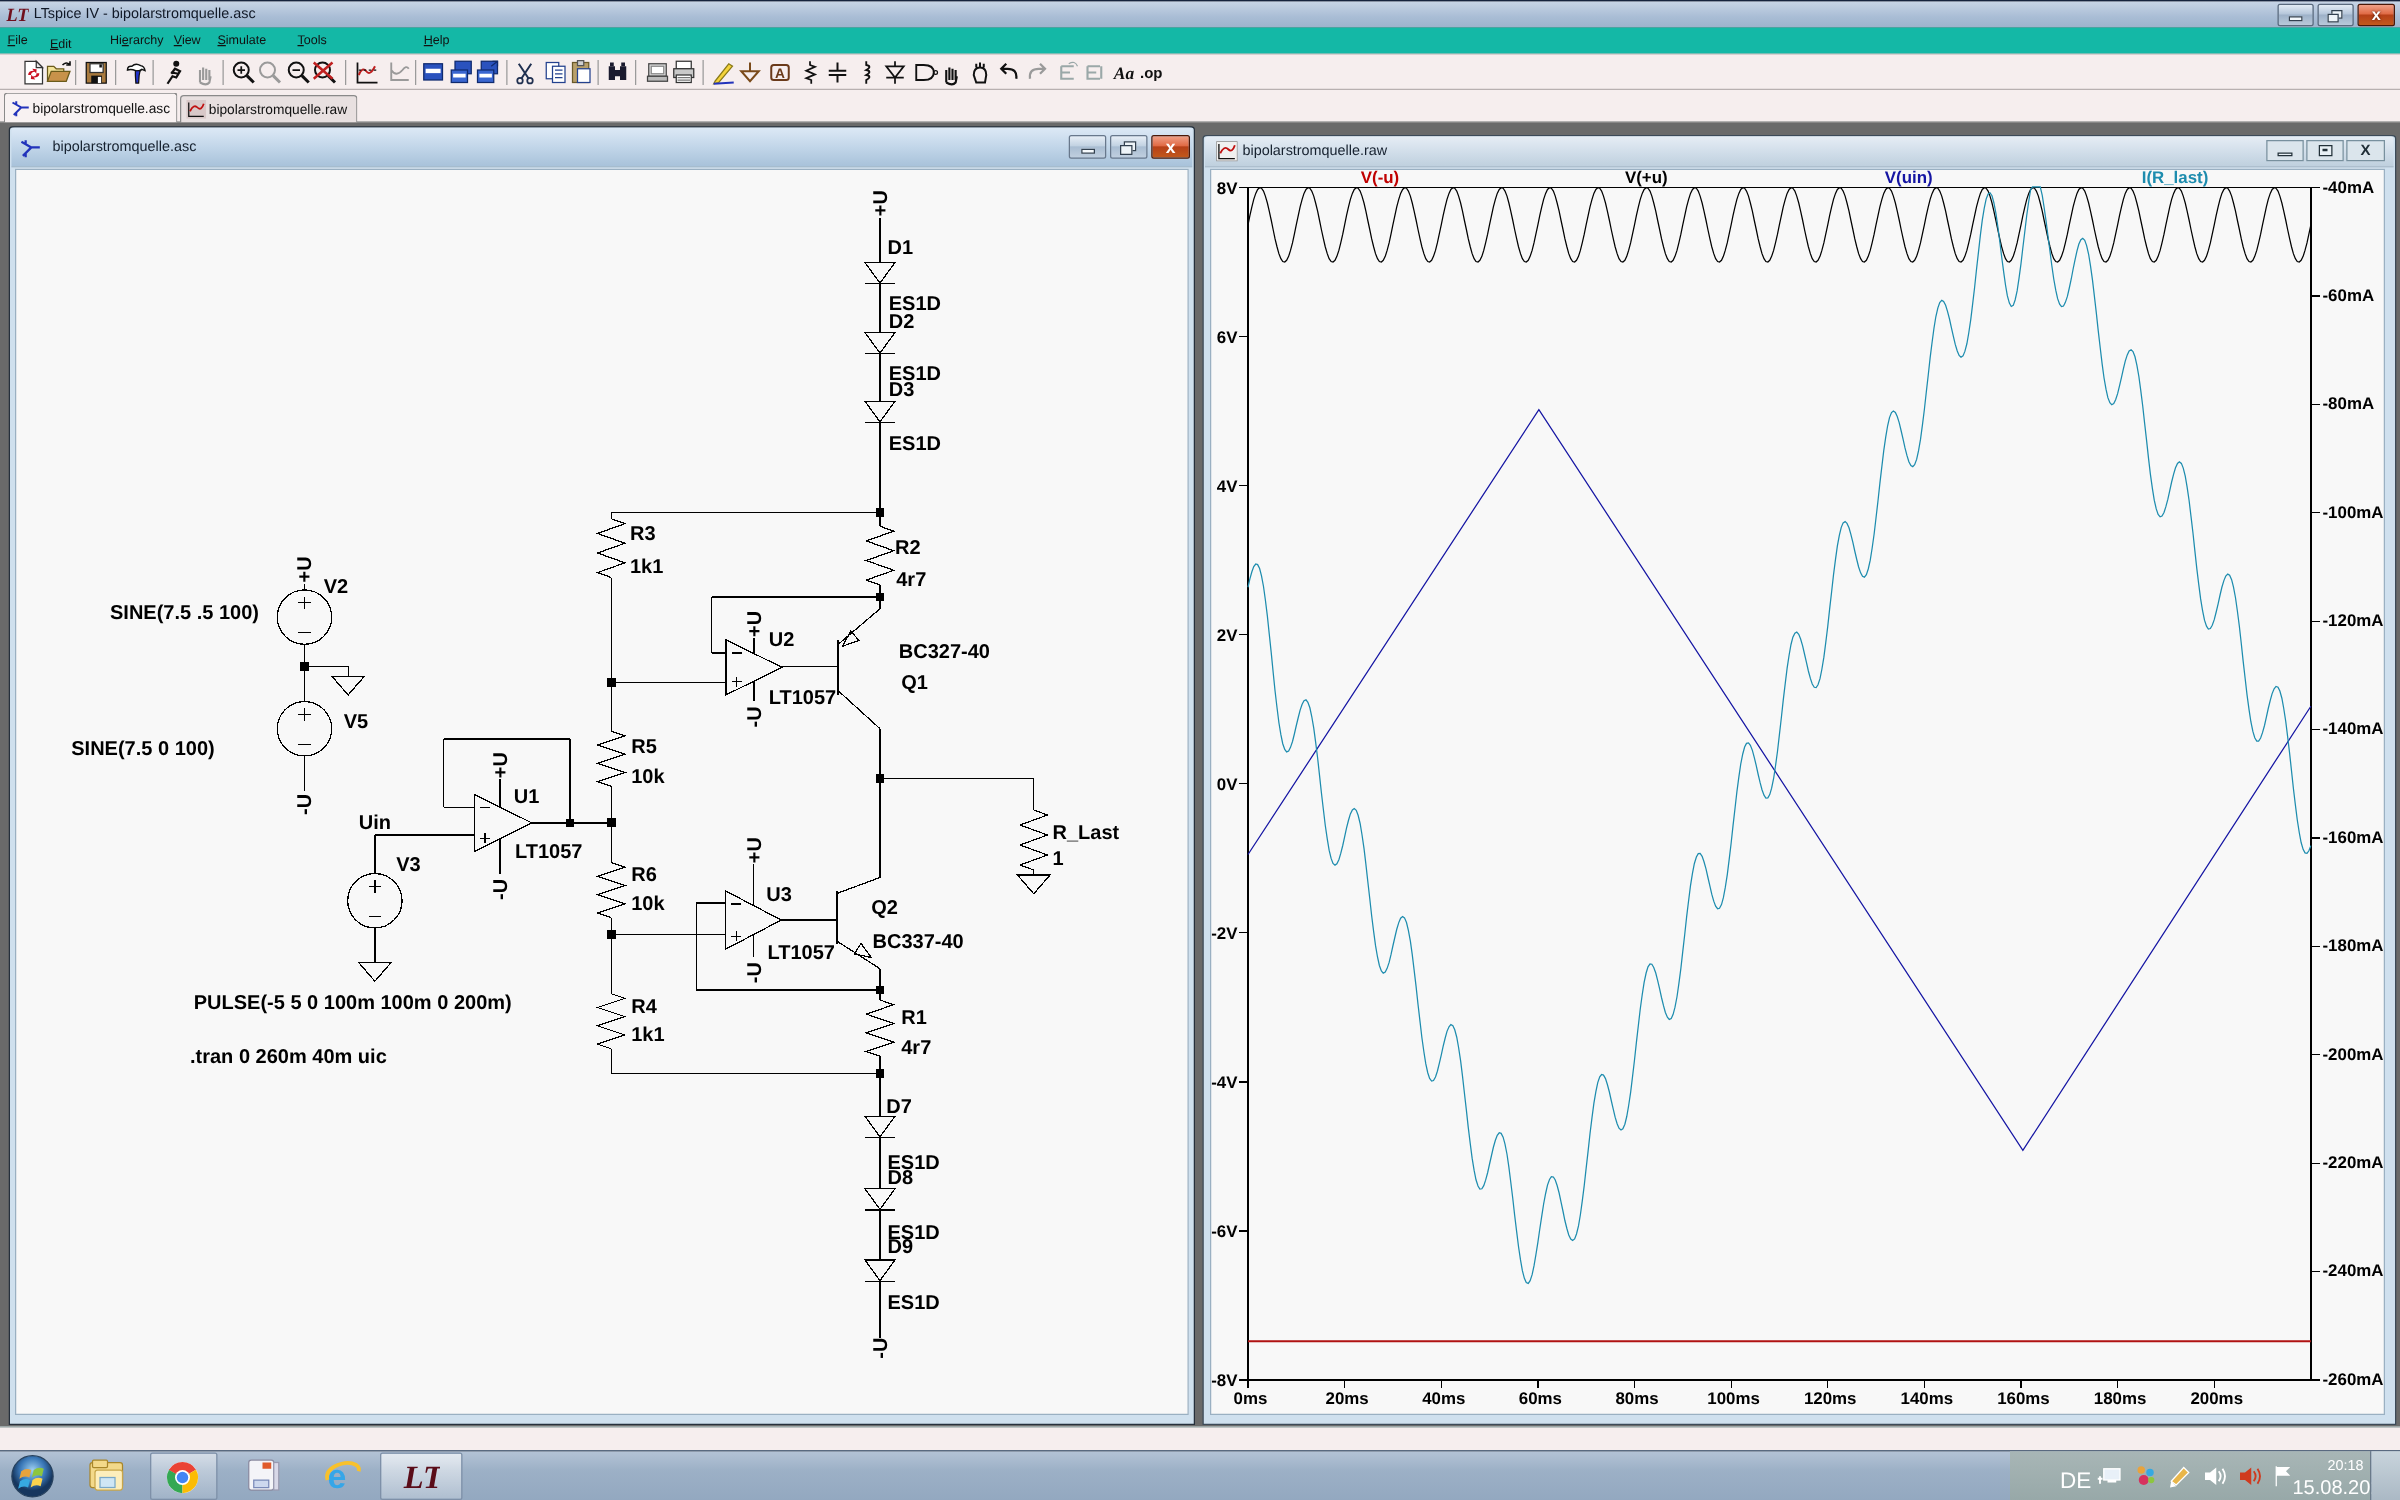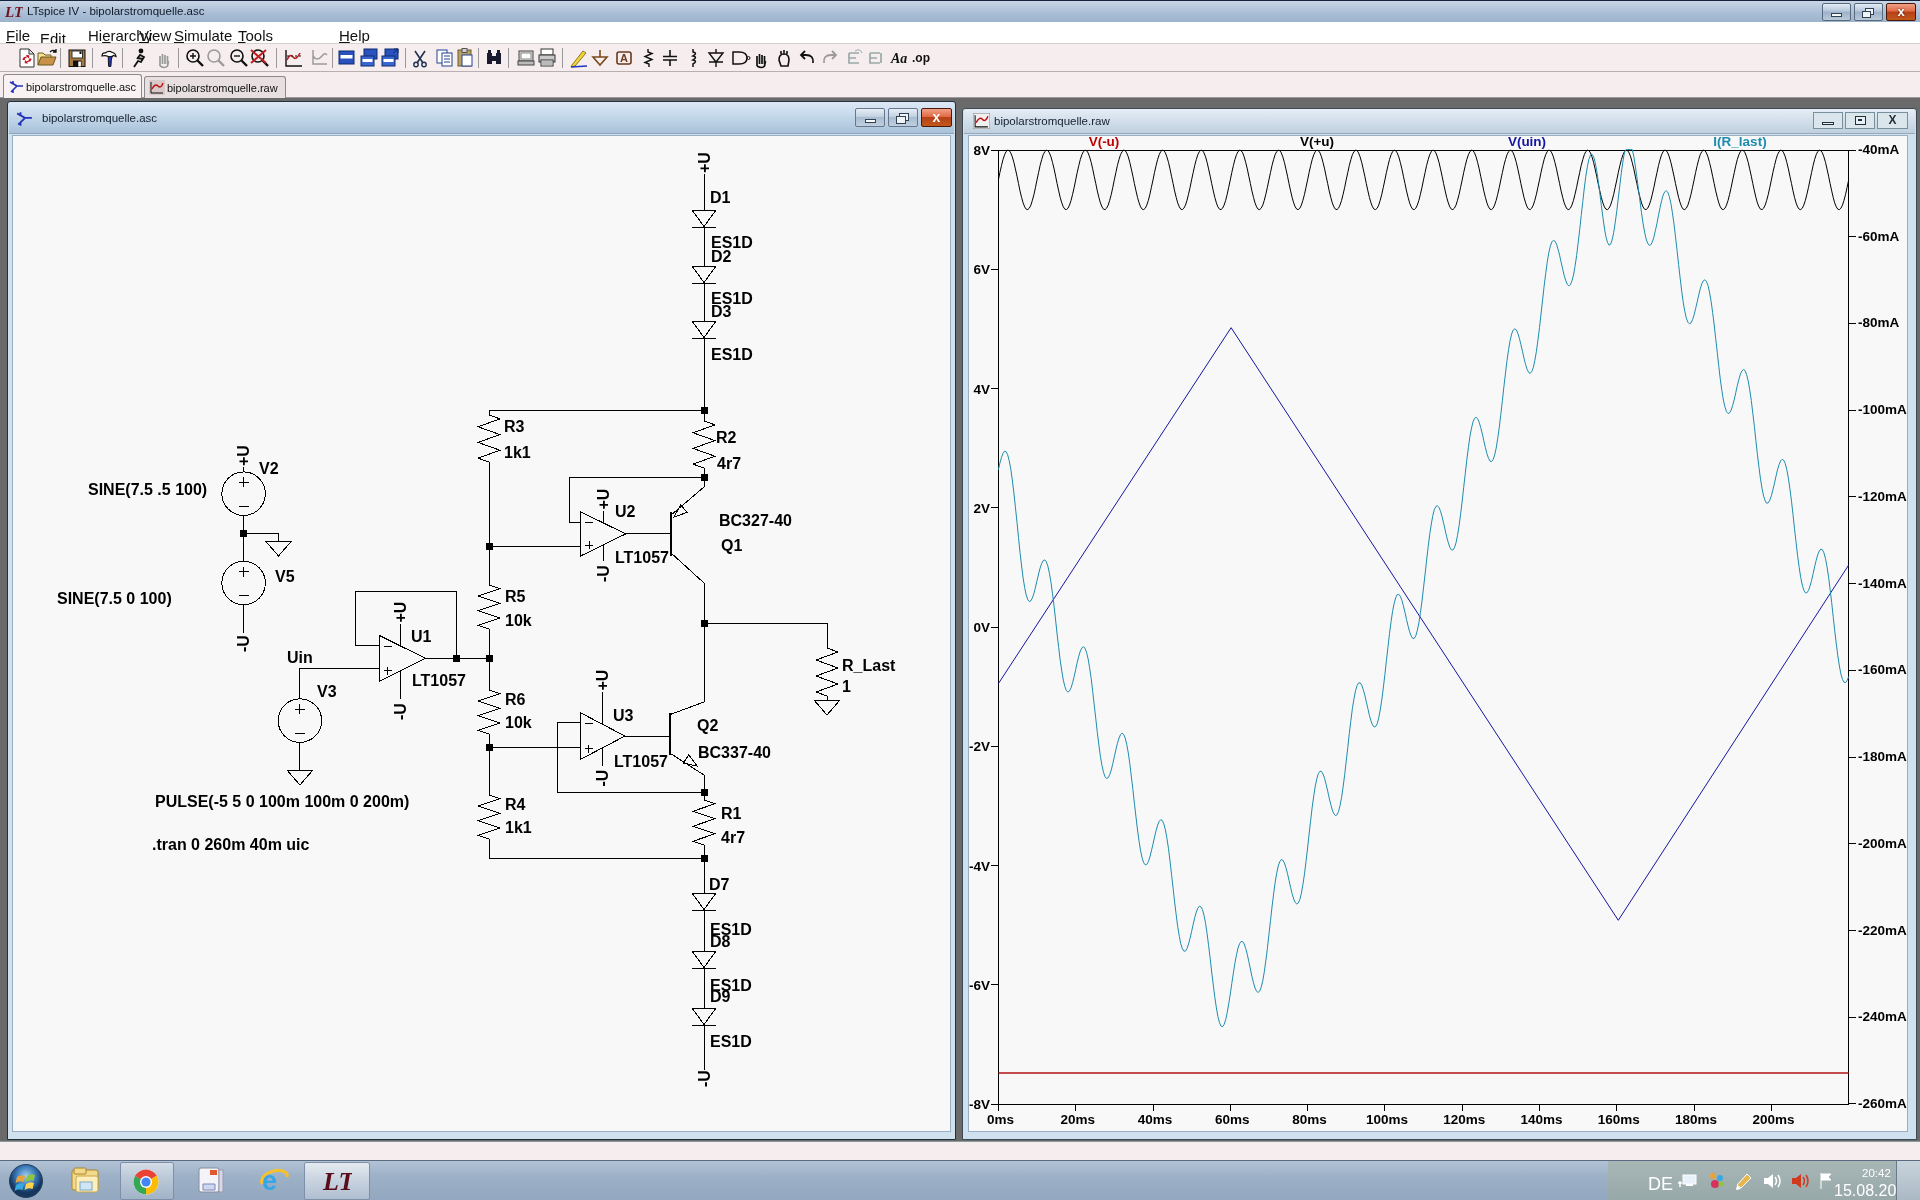--- a/index.html
+++ b/index.html
@@ -13,21 +13,21 @@
  <div class="abs" style="left:1822px;top:2px;width:29px;height:18px;background:linear-gradient(#e3ecf5,#b5c6da 45%,#9db1c8 50%,#b9c9da);border:1px solid #5a6a7d;border-radius:2px">
       <div class="abs" style="left:8px;top:9px;width:11px;height:4px;background:#f4f8fb;border:1px solid #32404f"></div>
     </div>
  <div class="abs" style="left:1854px;top:2px;width:29px;height:18px;background:linear-gradient(#e3ecf5,#b5c6da 45%,#9db1c8 50%,#b9c9da);border:1px solid #5a6a7d;border-radius:2px">
       <div class="abs" style="left:10px;top:4px;width:9px;height:7px;border:1px solid #32404f;background:#eef4f8"></div>
       <div class="abs" style="left:7px;top:7px;width:9px;height:7px;border:1px solid #32404f;background:#eef4f8"></div>
     </div>
  <div class="abs" style="left:1886px;top:2px;width:30px;height:18px;background:linear-gradient(#f0a088,#e06a44 45%,#b64018 50%,#c2591c);border:1px solid #4a1808;border-radius:2px;color:#fff;font-weight:bold;text-align:center;font-size:13px;line-height:16px;text-shadow:0 0 2px #401000">x</div>
 </div>
 
-<div class="abs" style="left:0;top:22px;width:1920px;height:21px;background:#ffffff;font-size:15px;color:#111">
+<div class="abs" style="left:0;top:22px;width:1920px;height:21px;background:#14b8a6;font-size:10px;color:#111">
     <span style="position:absolute;left:6px;top:5px"><u>F</u>ile</span>
     <span style="position:absolute;left:40px;top:8px"><u>E</u>dit</span>
     <span style="position:absolute;left:88px;top:5px">Hi<u>e</u>rarchy</span>
     <span style="position:absolute;left:139px;top:5px"><u>V</u>iew</span>
     <span style="position:absolute;left:174px;top:5px"><u>S</u>imulate</span>
     <span style="position:absolute;left:238px;top:5px"><u>T</u>ools</span>
     <span style="position:absolute;left:280px;top:21px"><u>W</u>indow</span>
     <span style="position:absolute;left:339px;top:5px"><u>H</u>elp</span>
   </div>
 
@@ -585,15 +585,15 @@
       <path d="M2 6 h4 l5-4 v14 l-5-4 H2z" fill="#fff"></path>
       <path d="M13 5 q3 4 0 8 M16 3 q4 6 0 12" stroke="#fff" fill="none" stroke-width="1.5"></path>
     </svg>
  <svg class="abs" style="left:1790px;top:11px" width="20" height="18" viewBox="0 0 20 18">
       <path d="M2 6 h4 l5-4 v14 l-5-4 H2z" fill="#d03a1e"></path>
       <path d="M13 5 q3 4 0 8 M16 3 q4 6 0 12" stroke="#d03a1e" fill="none" stroke-width="1.5"></path>
     </svg>
  <svg class="abs" style="left:1818px;top:10px" width="18" height="20" viewBox="0 0 18 20">
       <path d="M3 2 v16 M3 3 h10 l-3 3 3 3 H3" fill="#fff" stroke="#fff"></path>
     </svg>
- <span class="abs" style="left:1862px;top:6px;font-size:11.5px;color:#fff">20:42</span>
+ <span class="abs" style="left:1862px;top:6px;font-size:11.5px;color:#fff">20:18</span>
  <span class="abs" style="left:1834px;top:21px;font-size:16px;color:#fff">15.08.2022</span>
  <div class="abs" style="left:1896px;top:0;width:24px;height:40px;background:linear-gradient(#c8d4dc,#aab8c4);border-left:1px solid #6a7a8a"></div>
 </div>
 </body></html>

